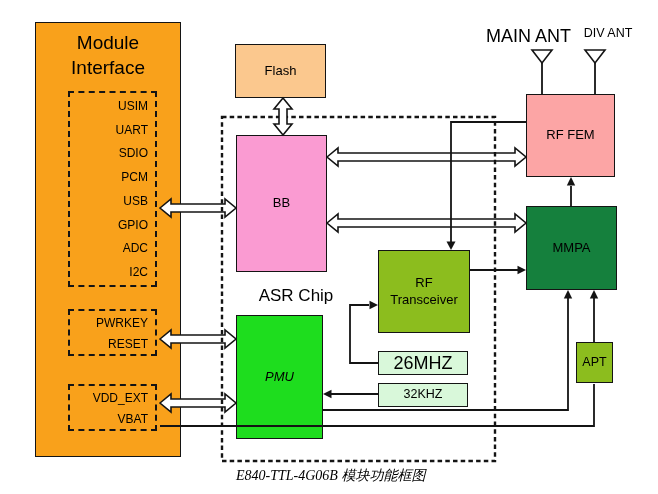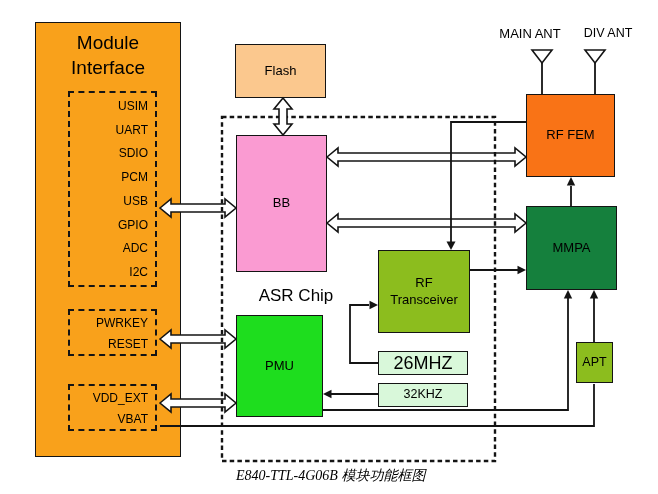--- a/index.html
+++ b/index.html
@@ -27,30 +27,30 @@
   }
   .pin-box span{display:block;}
   #pin-box-interfaces{top:68px;height:196px;padding-top:2px;}
   #pin-box-interfaces span{line-height:23.7px;}
   #pin-box-control{top:286px;height:47px;padding-top:2px;}
   #pin-box-control span{line-height:20.5px;}
   #pin-box-power{top:361px;height:47px;padding-top:2px;}
   #pin-box-power span{line-height:20.5px;}
   #flash{left:235px;top:44px;width:91px;height:54px;background:#FBC88E;}
   #bb{left:236px;top:135px;width:91px;height:137px;background:#FA9BD2;}
-  #pmu{left:236px;top:315px;width:87px;height:102px;background:#1EDD1E;}
+  #pmu{left:236px;top:315px;width:87px;height:124px;background:#1EDD1E;font-style:italic;}
   #rf-transceiver{left:378px;top:250px;width:92px;height:83px;background:#8CBD1E;padding:0 6px;}
   #clk26{left:378px;top:351px;width:90px;height:24px;background:#D9F8DA;font-size:18px;}
   #clk32{left:378px;top:383px;width:90px;height:24px;background:#D9F8DA;font-size:12.5px;}
-  #rf-fem{left:526px;top:94px;width:89px;height:83px;background:#f97316;}
+  #rf-fem{left:526px;top:94px;width:89px;height:83px;background:#fca5a5;}
   #mmpa{left:526px;top:206px;width:91px;height:84px;background:#15803d;}
   #apt{left:576px;top:342px;width:37px;height:41px;background:#8CBD1E;font-size:12.5px;}
   .floating-label{position:absolute;z-index:3;font-size:17px;}
   #asr-label{left:258px;top:286px;width:76px;text-align:center;}
-  #main-ant-label{left:486px;top:26px;width:88px;text-align:center;font-size:13px;}
+  #main-ant-label{left:486px;top:26px;width:88px;font-size:18px;}
   #div-ant-label{left:578px;top:26px;width:60px;text-align:center;font-size:12.5px;}
   #caption{
     left:236px;top:467px;width:300px;text-align:left;
     font-family:"Liberation Serif",serif;font-size:14px;font-style:italic;
   }
   #wires{position:absolute;left:0;top:0;z-index:4;}
   .open-arrow{fill:#ffffff;stroke:#141414;stroke-width:1.6;}
   .wire{fill:none;stroke:#141414;stroke-width:1.8;}
   .head{fill:#141414;stroke:none;}
   .dashed-outline{fill:none;stroke:#141414;stroke-width:2.4;stroke-dasharray:4.5 3.2;}

